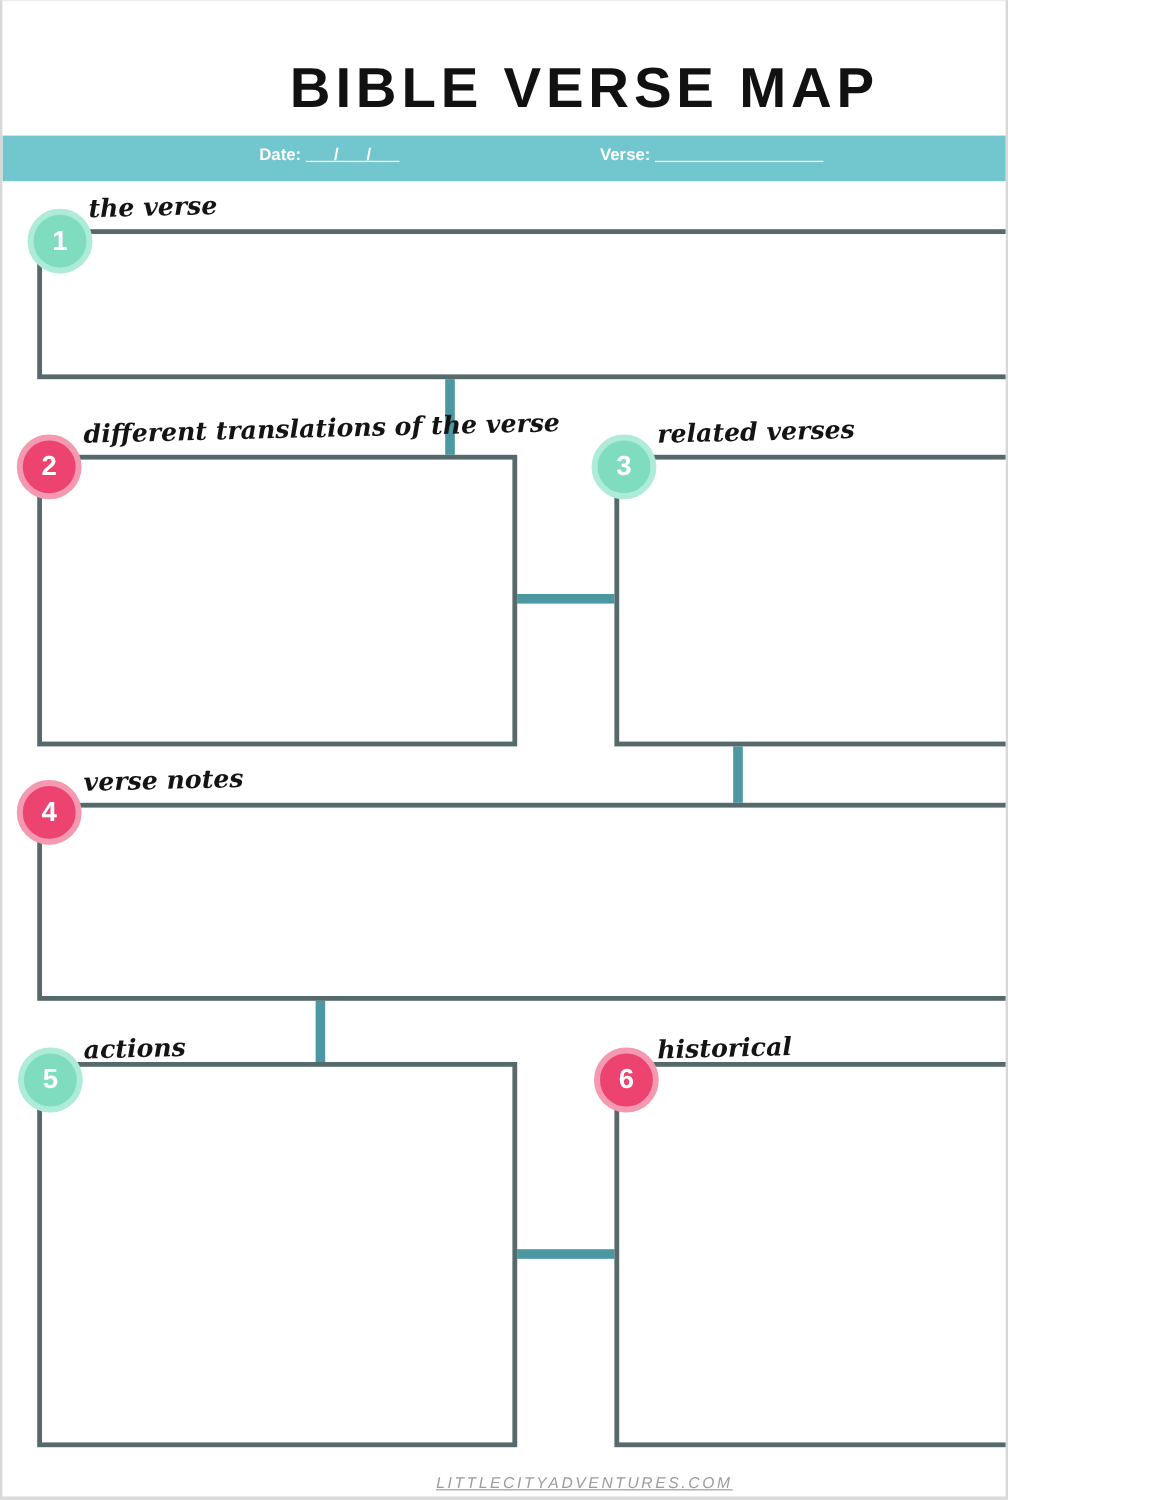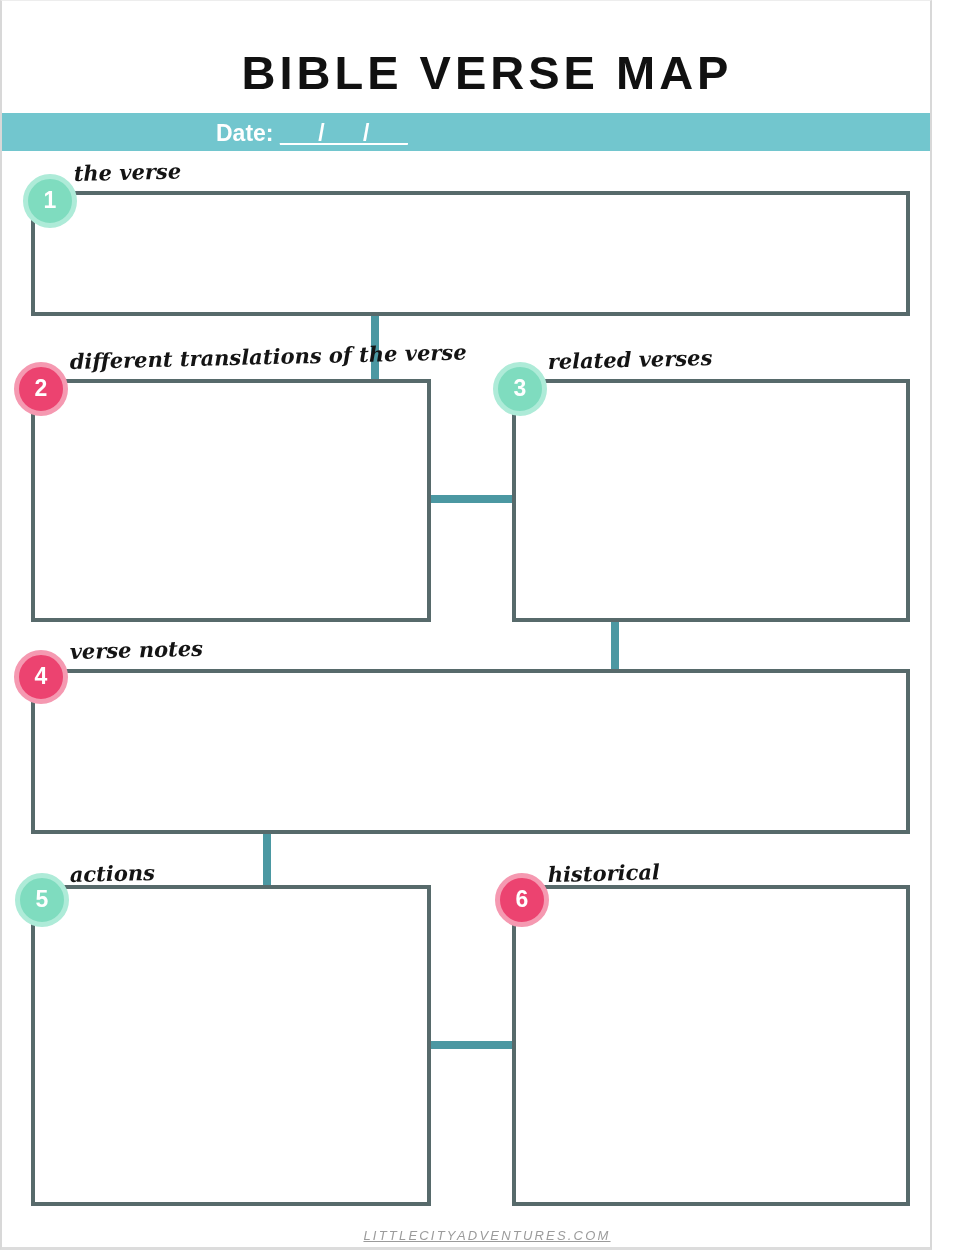--- a/index.html
+++ b/index.html
@@ -7,21 +7,21 @@
     margin: 0;
     padding: 0;
     background: #ffffff;
   }
   body {
     font-family: "Liberation Sans", sans-serif;
   }
 
   .page {
     position: relative;
-    width: 932px;
+    width: 840px;
     height: 1250px;
     background: #ffffff;
     overflow: hidden;
     box-sizing: border-box;
     border-left: 2px solid #d8d8d8;
     border-right: 2px solid #d8d8d8;
     border-top: 1px solid #ededed;
     border-bottom: 3px solid #dcdcdc;
   }
 
@@ -52,21 +52,21 @@
     position: relative;
     width: 100%;
     height: 100%;
   }
   .field {
     position: absolute;
     top: 7px;
     color: #ffffff;
     font-family: "Liberation Sans", sans-serif;
     font-weight: bold;
-    font-size: 23px;
+    font-size: 14px;
     white-space: nowrap;
   }
   .field-date { left: 214px; }
   .field-verse { left: 498px; }
   .field .rule {
     text-decoration: underline;
     letter-spacing: 0px;
   }
 
   
@@ -147,20 +147,24 @@
 <div class="page">
 
   <div class="title">BIBLE VERSE MAP</div>
 
   <div class="date-bar">
     <div class="date-bar-inner">
       <div class="field field-date">
         <span>Date:</span>
         <span class="rule">___/___/___</span>
       </div>
+      <div class="field field-verse">
+        <span>Verse:</span>
+        <span class="rule">__________________</span>
+      </div>
     </div>
   </div>
 
   <div class="conn" style="left:369px; top:312px; width:8px; height:72px;"></div>
 
   <div class="conn" style="left:426px; top:494px; width:88px; height:8px;"></div>
 
   <div class="conn" style="left:609px; top:616px; width:8px; height:58px;"></div>
 
   <div class="conn" style="left:261px; top:828px; width:8px; height:60px;"></div>

